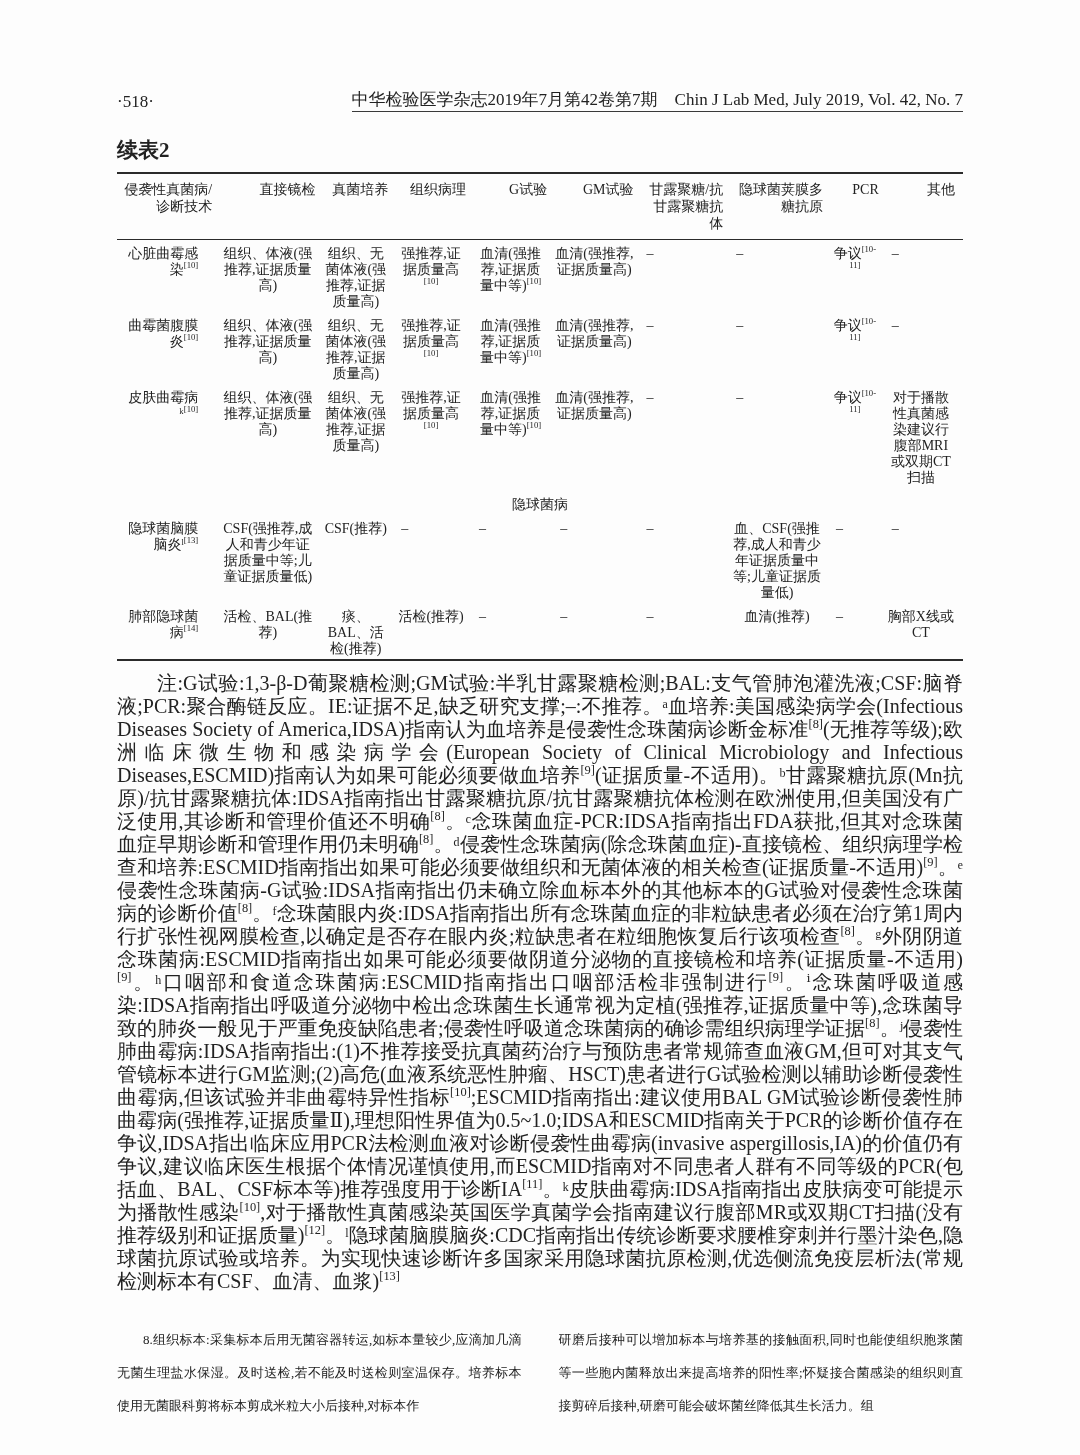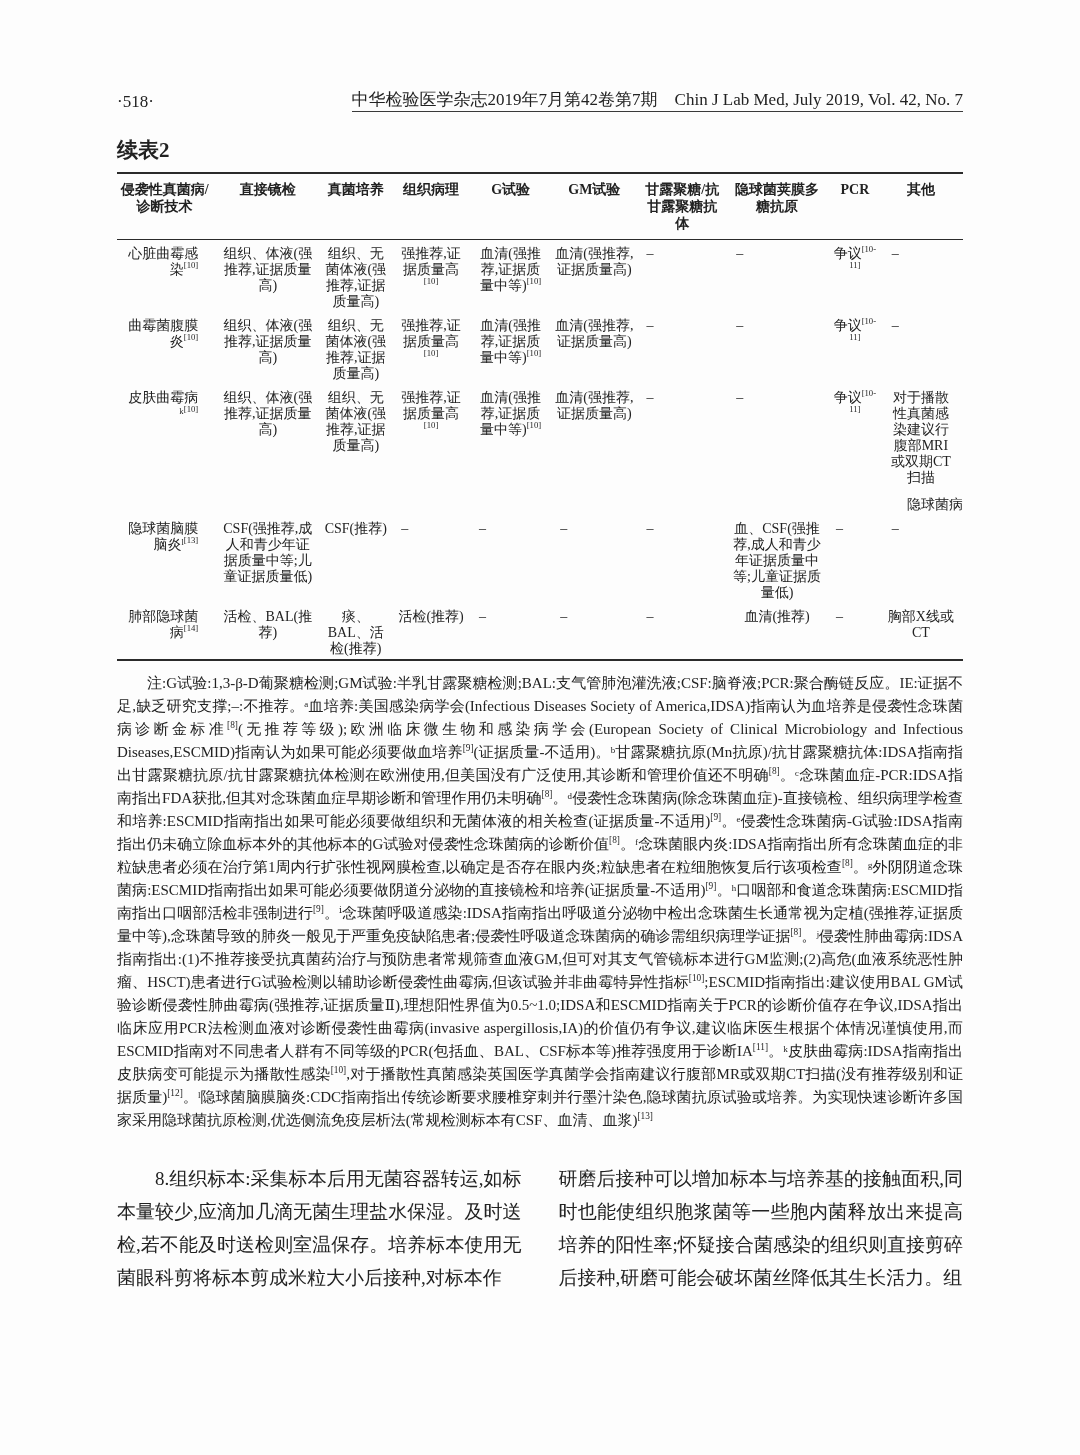--- a/index.html
+++ b/index.html
@@ -23,43 +23,43 @@
   
   .caption{margin-top:24px;font-size:21px;font-weight:bold;}
 
   
   table{
     width:100%;border-collapse:collapse;table-layout:fixed;
     margin-top:8px;font-size:14px;
     border-top:2px solid #2b2b2b;border-bottom:2.5px solid #2b2b2b;
   }
   thead th{
-    font-weight:bold;text-align:center;vertical-align:top;
+    font-weight:normal;text-align:right;vertical-align:top;
     padding:8px 8px 6px 0;line-height:1.2;
     border-bottom:1px solid #2b2b2b;
   }
   tbody td{
     vertical-align:top;text-align:center;
     padding:6px 8px 2px 0;line-height:16px;
   }
   tbody td:first-child{padding-right:22px;text-align:right;}
   tbody td.dash{text-align:left;padding-left:5px;}
-  tbody td.section-cell{text-align:right;padding:9px 0 2px 0;}
+  tbody td.section-cell{text-align:center;padding:9px 0 2px 0;}
   sup{font-size:0.62em;line-height:0;}
 
   
   .notes{
-    margin-top:11px;font-size:15px;line-height:23px;
+    margin-top:11px;font-size:20px;line-height:23px;
     text-align:justify;text-indent:2em;
   }
 
   
   .bodytext{
     display:flex;gap:37px;margin-top:30px;
-    font-size:19px;line-height:33px;text-align:justify;
+    font-size:13px;line-height:33px;text-align:justify;
   }
   .bodytext .col{flex:1;min-width:0;}
   .bodytext p{margin:0;}
   .bodytext .indent{text-indent:2em;}
 </style>
 </head>
 <body>
 
 <div class="page">
   <div class="content">

